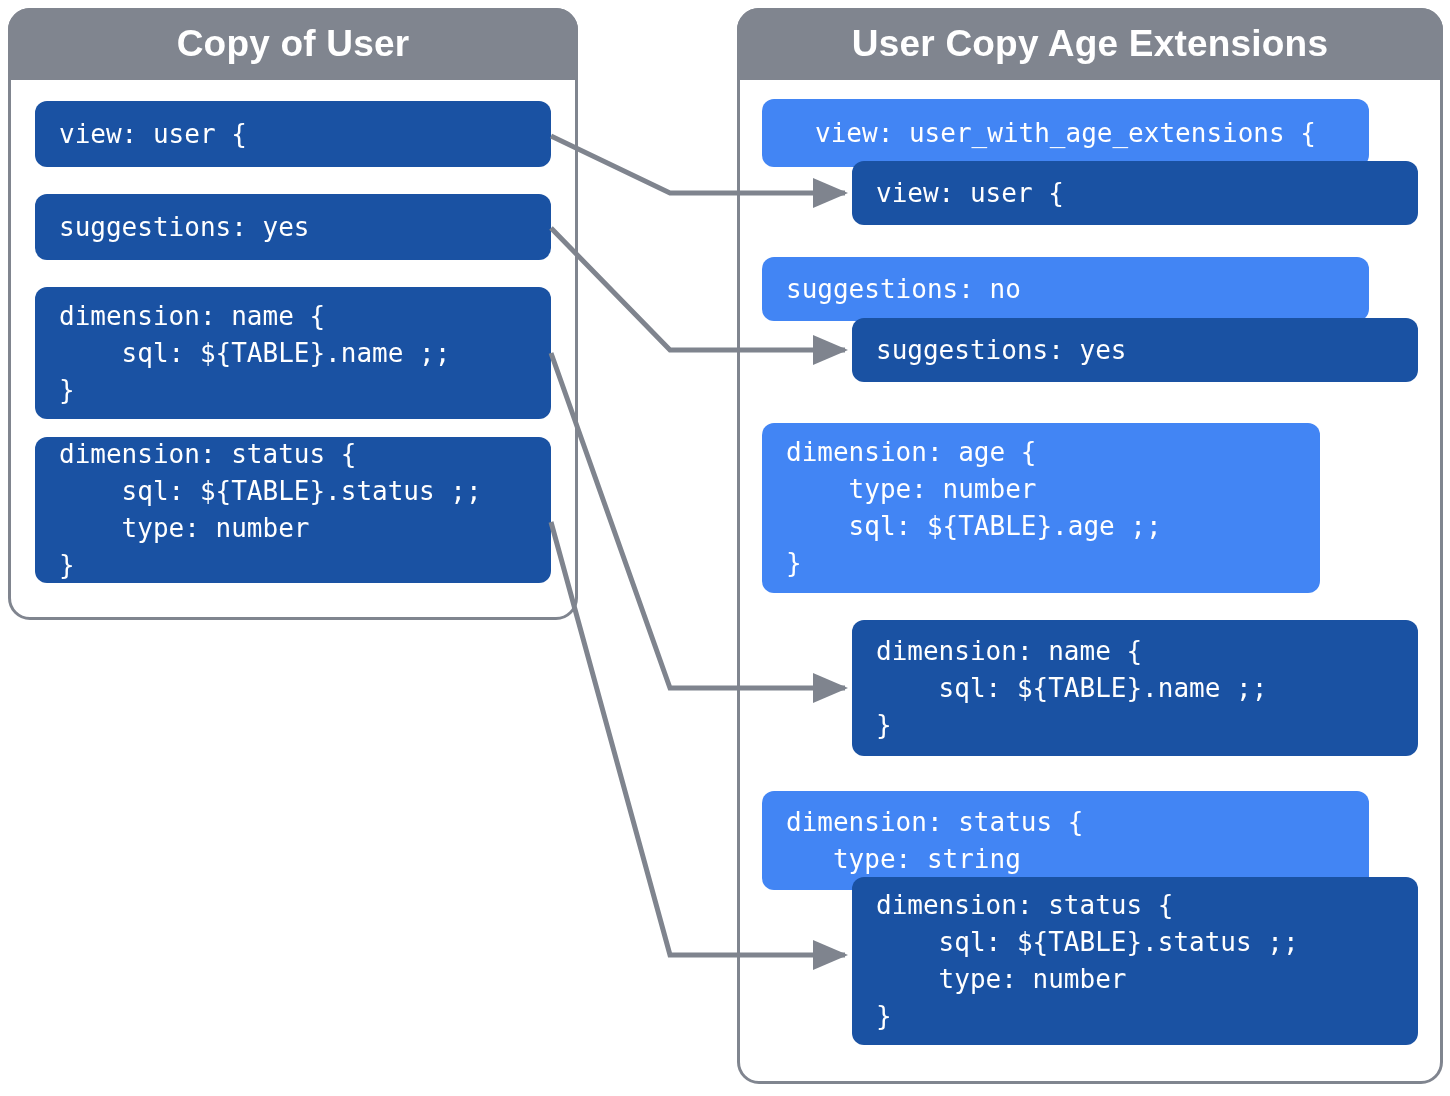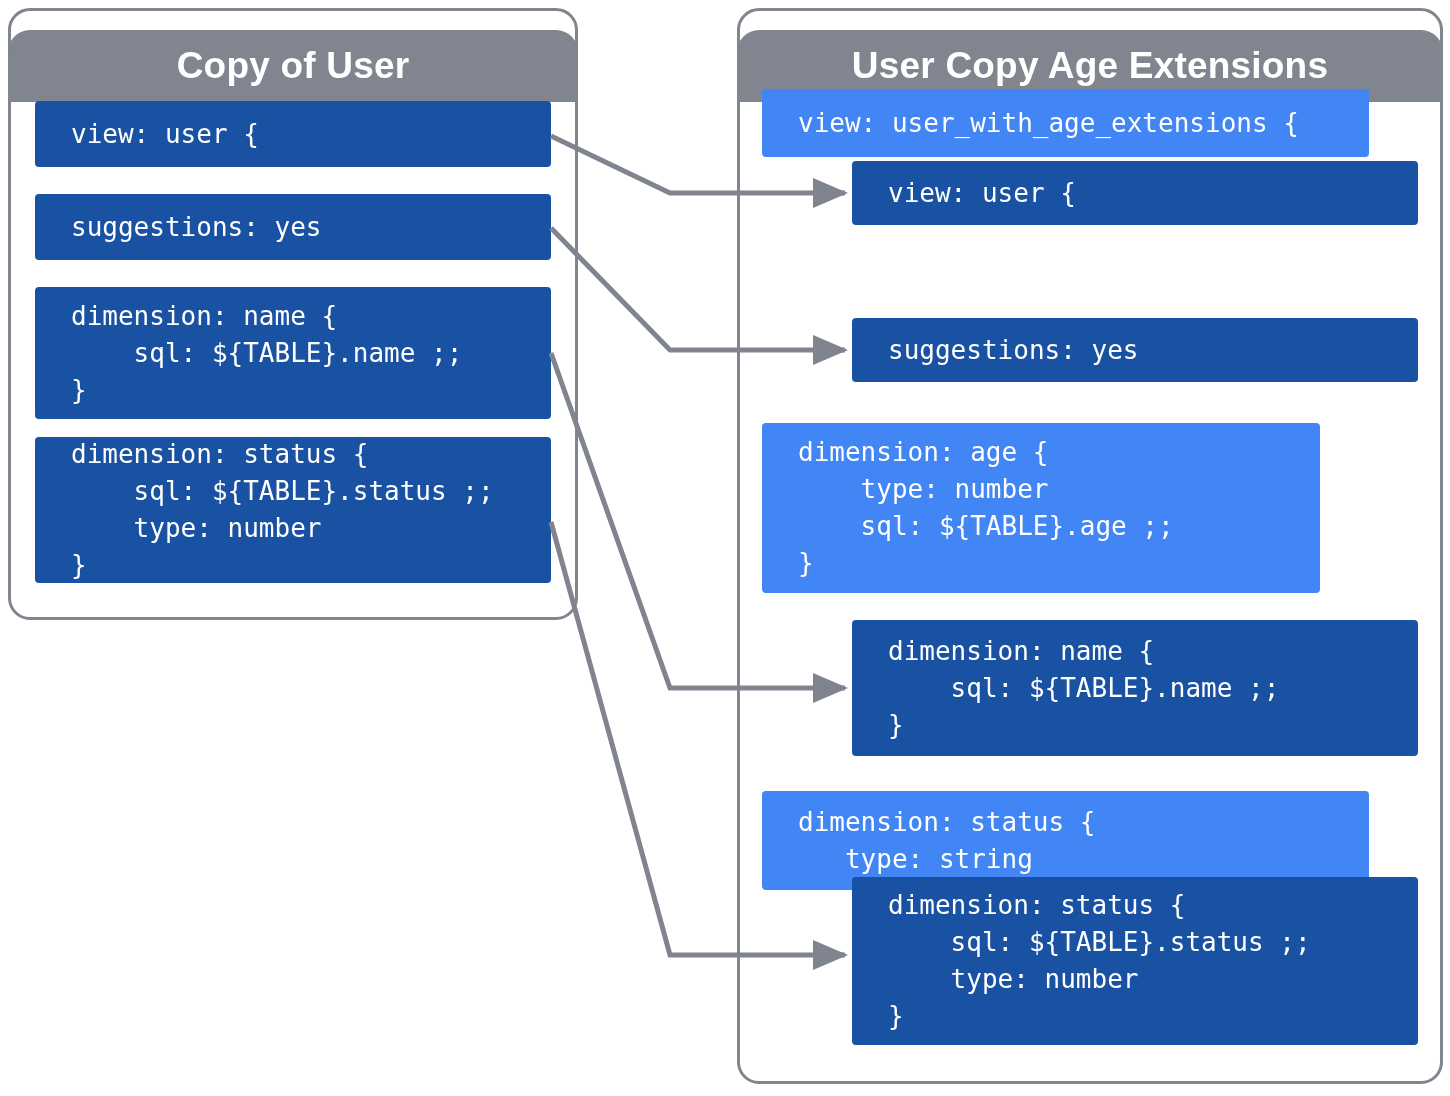--- a/index.html
+++ b/index.html
@@ -32,55 +32,54 @@
     border-top-left-radius: 22px;
     border-top-right-radius: 22px;
     display: flex;
     align-items: center;
     justify-content: center;
     color: #ffffff;
     font-size: 37px;
     font-weight: 700;
     letter-spacing: 0.2px;
     box-sizing: border-box;
-    margin-top: 22px;
   }
 
   #panel-left { left: 8px; top: 8px; width: 570px; height: 612px; }
   #panel-left .panel-header { width: 570px; height: 72px; }
 
   #panel-right { left: 737px; top: 8px; width: 706px; height: 1076px; }
   #panel-right .panel-header { width: 706px; height: 72px; }
 
   
   .code {
     position: absolute;
-    border-radius: 4px;
+    border-radius: 12px;
     color: #ffffff;
     font-family: "DejaVu Sans Mono", "Liberation Mono", monospace;
     font-size: 26px;
     line-height: 37px;
     white-space: pre;
     box-sizing: border-box;
-    padding: 14px 36px;
+    padding: 14px 24px;
     display: flex;
     flex-direction: column;
     justify-content: center;
   }
   .code.dark  { background: #1a52a3; }
   .code.light { background: #4285f4; }
 
   
   #lb-0 { left: 35px;  top: 101px; width: 516px; height: 66px;  }
   #lb-1 { left: 35px;  top: 194px; width: 516px; height: 66px;  }
   #lb-2 { left: 35px;  top: 287px; width: 516px; height: 132px; }
   #lb-3 { left: 35px;  top: 437px; width: 516px; height: 146px; }
 
   
-  #rb-0 { left: 762px; top: 89px;  width: 607px; height: 68px;  }
+  #rb-0 { left: 762px; top: 99px;  width: 607px; height: 68px; text-align: center;  }
   #rb-1 { left: 852px; top: 161px; width: 566px; height: 64px;  }
   #rb-2 { left: 762px; top: 257px; width: 607px; height: 64px;  }
   #rb-3 { left: 852px; top: 318px; width: 566px; height: 64px;  }
   #rb-4 { left: 762px; top: 423px; width: 558px; height: 170px; }
   #rb-5 { left: 852px; top: 620px; width: 566px; height: 136px; }
   #rb-6 { left: 762px; top: 791px; width: 607px; height: 99px;  }
   #rb-7 { left: 852px; top: 877px; width: 566px; height: 168px; }
 
   
   #connectors {
@@ -108,20 +107,21 @@
   <div class="code dark" id="lb-3">dimension: status {
     sql: ${TABLE}.status ;;
     type: number
 }</div>
 
   <div class="panel" id="panel-right">
     <div class="panel-header">User Copy Age Extensions</div>
   </div>
   <div class="code light" id="rb-0">view: user_with_age_extensions {</div>
   <div class="code dark" id="rb-1">view: user {</div>
+  <div class="code light" id="rb-2">suggestions: no</div>
   <div class="code dark" id="rb-3">suggestions: yes</div>
   <div class="code light" id="rb-4">dimension: age {
     type: number
     sql: ${TABLE}.age ;;
 }</div>
   <div class="code dark" id="rb-5">dimension: name {
     sql: ${TABLE}.name ;;
 }</div>
   <div class="code light" id="rb-6">dimension: status {
    type: string</div>

